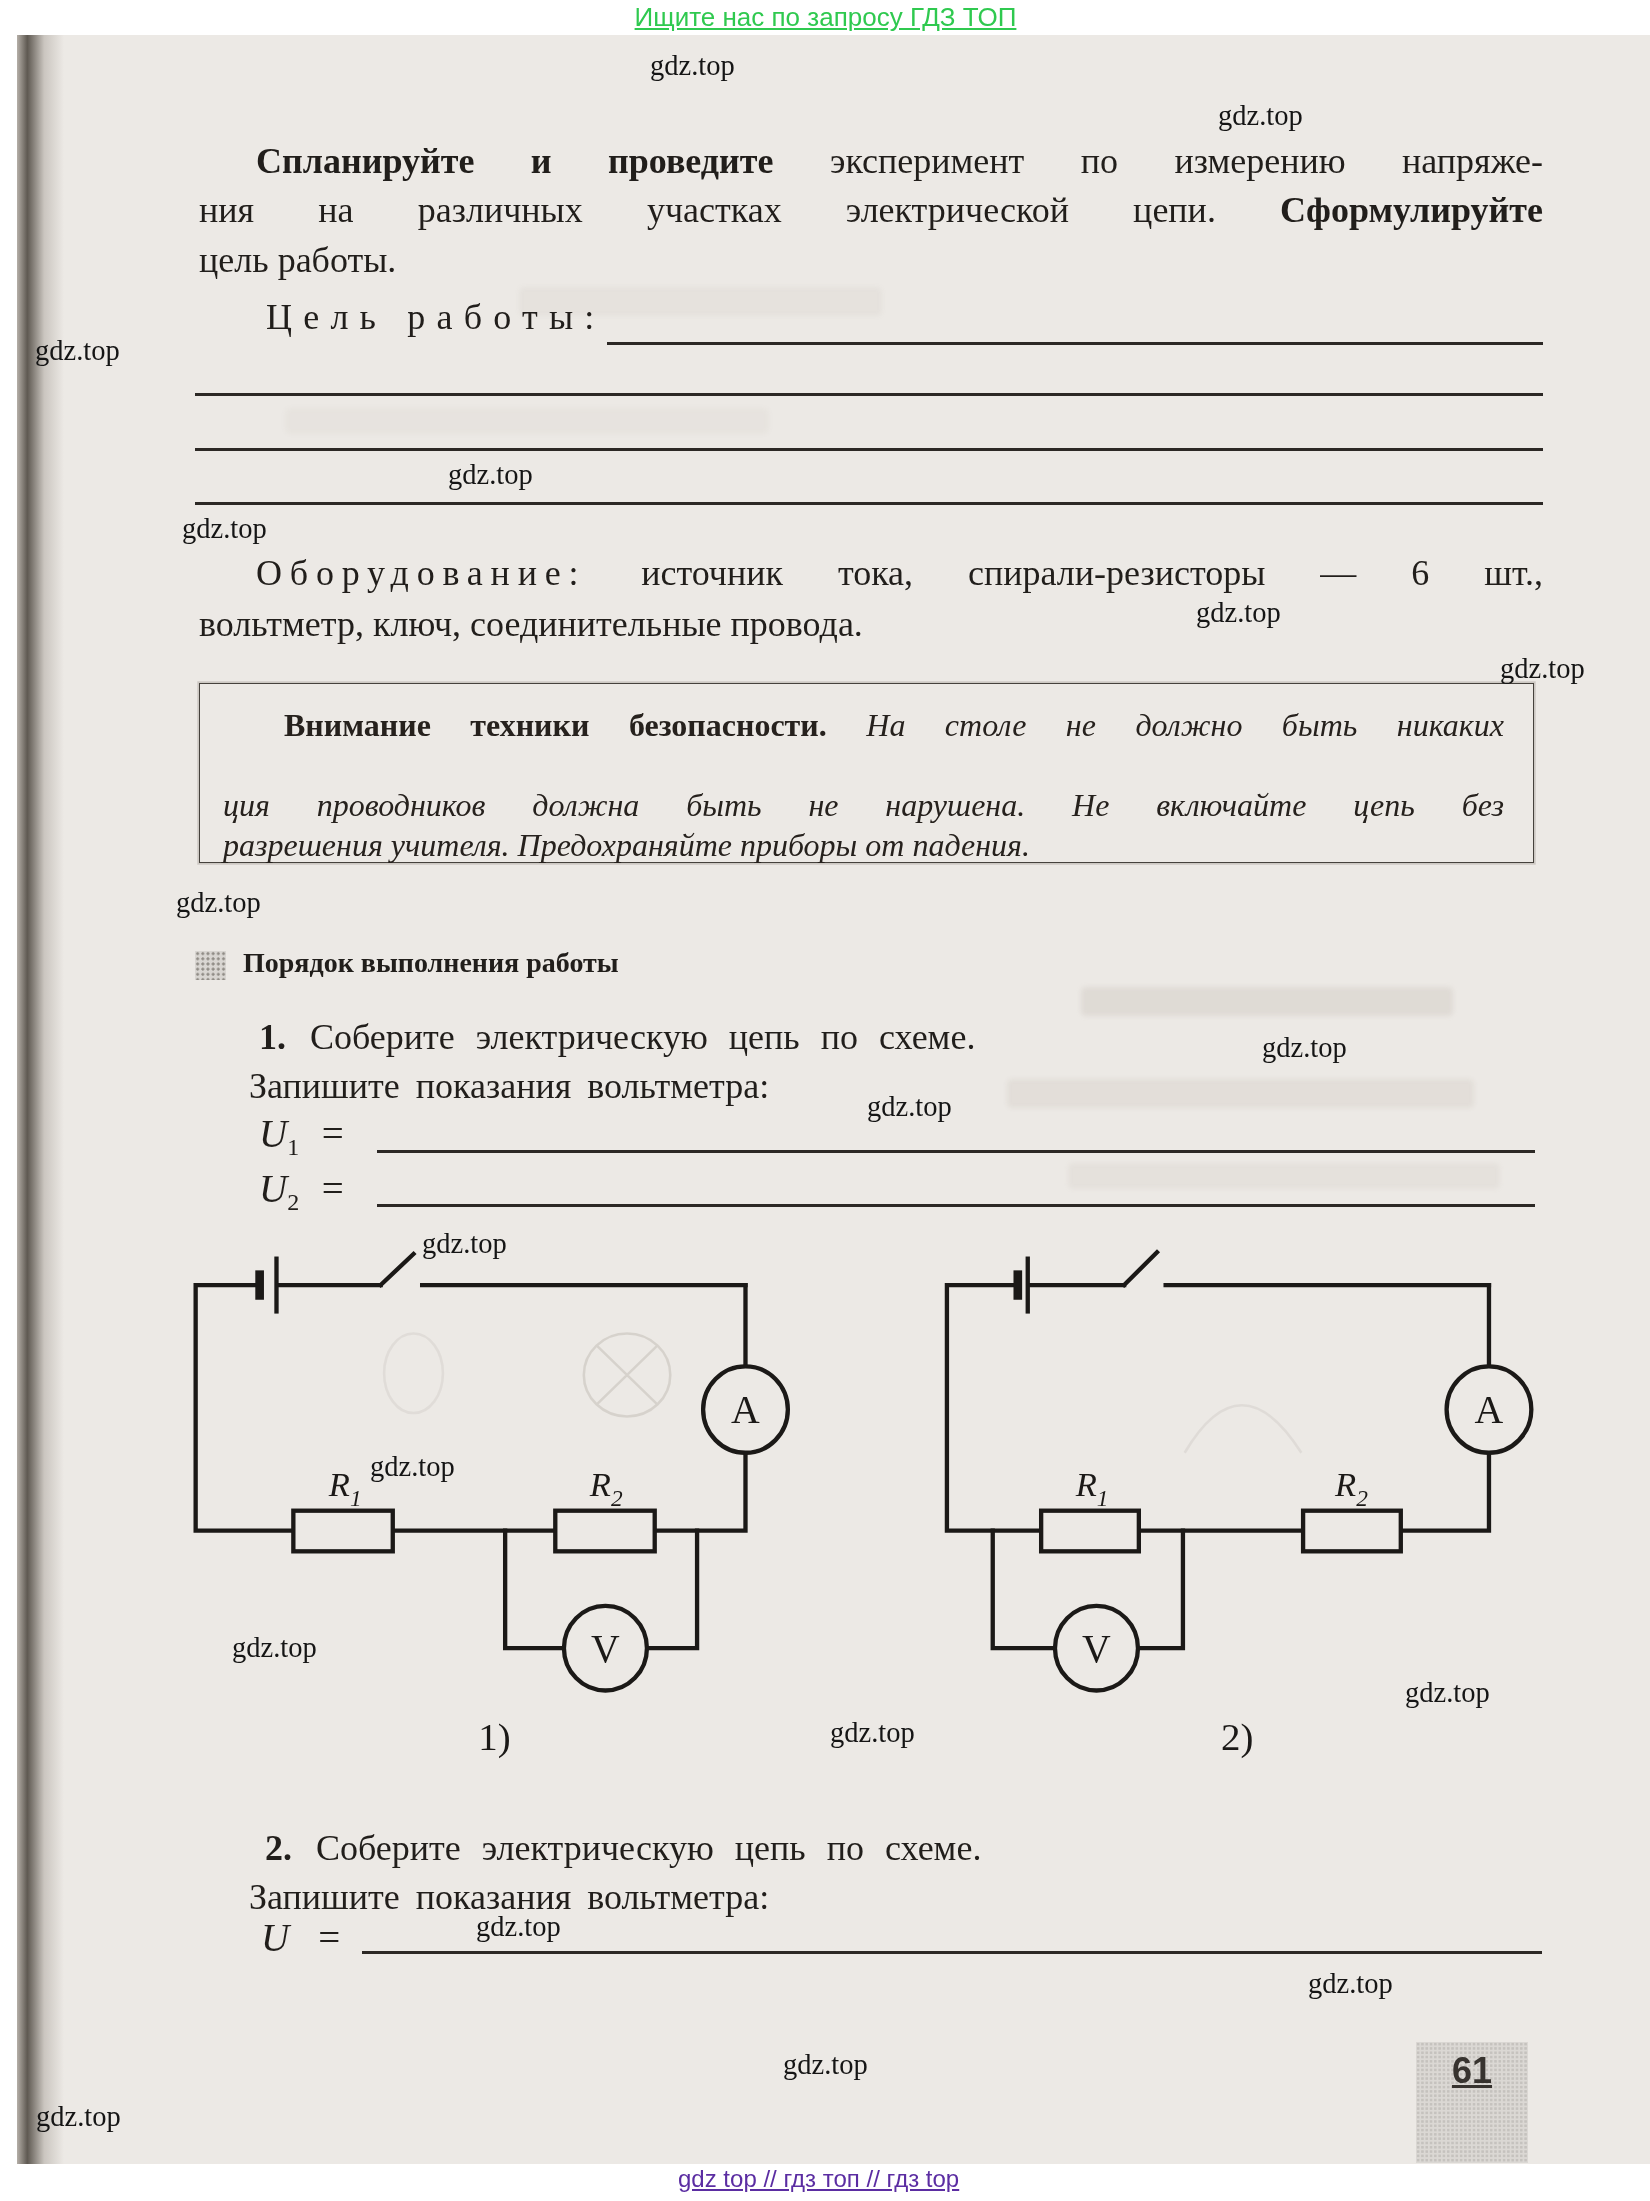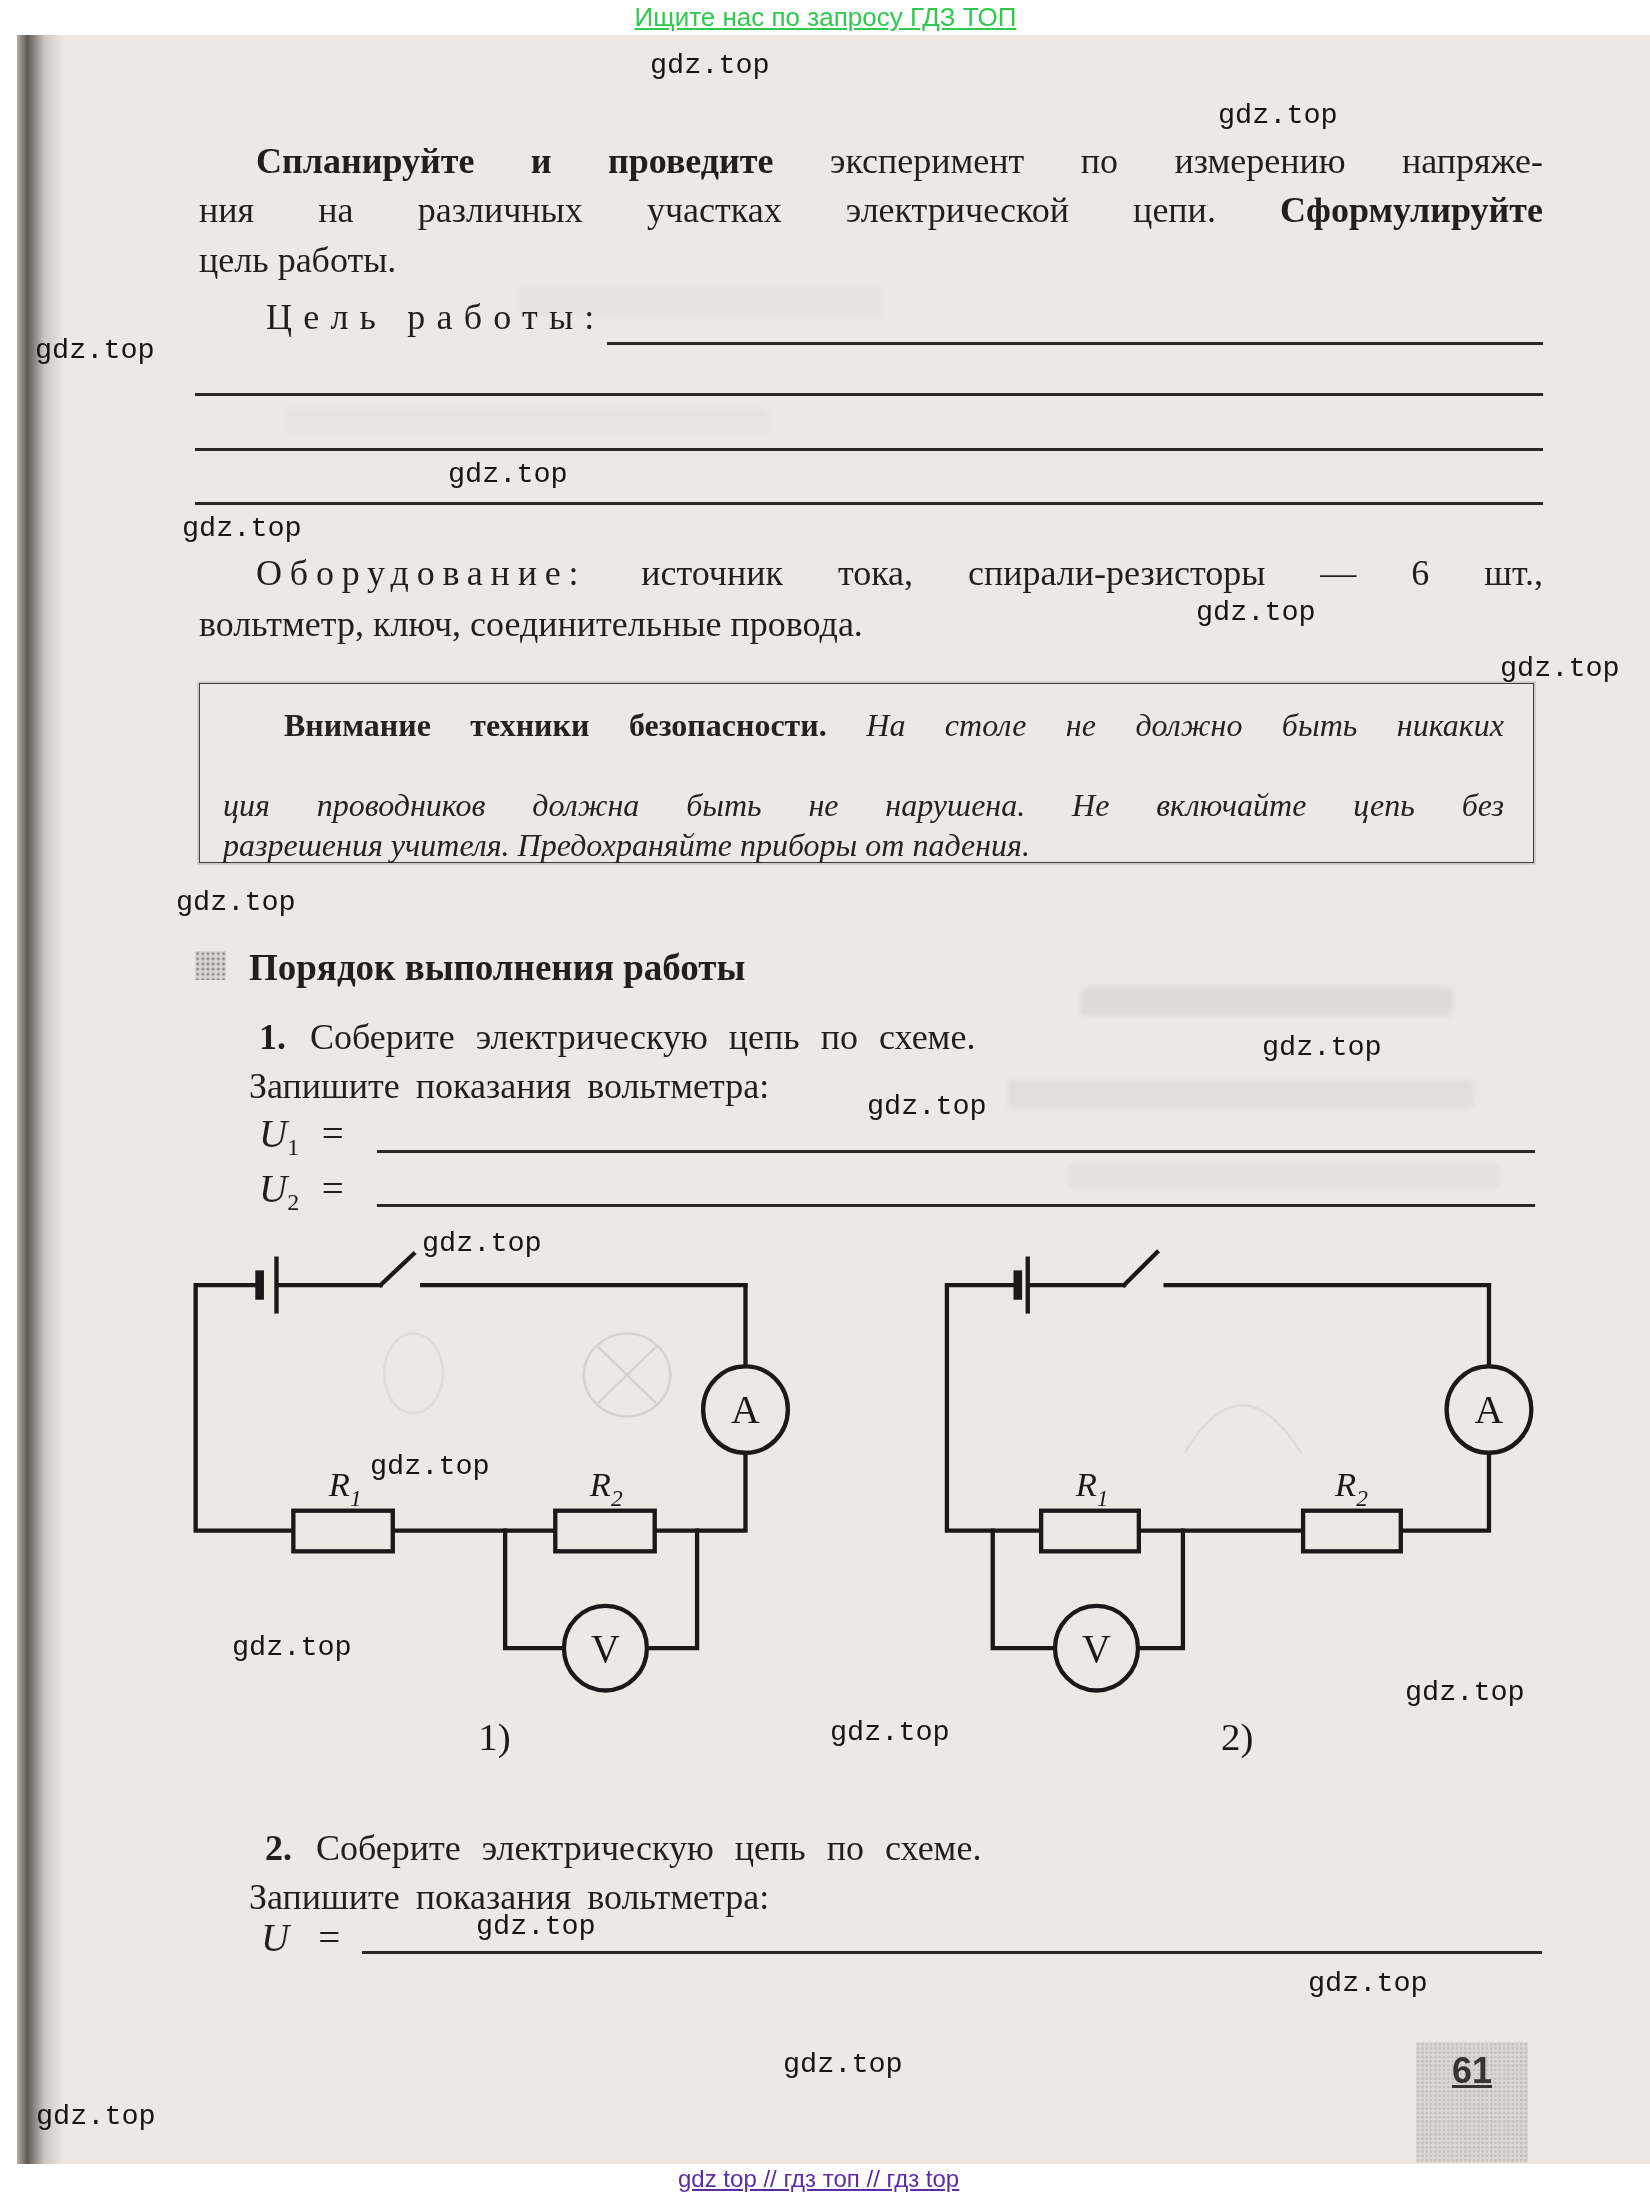--- a/index.html
+++ b/index.html
@@ -8,21 +8,21 @@
   .abs{position:absolute;}
   .nw{white-space:nowrap;line-height:1;}
   .serif{font-family:"Liberation Serif",serif;color:#211e1b;}
   .sans{font-family:"Liberation Sans",sans-serif;text-decoration:underline;}
   
   #paper{left:17.3px;top:35px;width:1633px;height:2129px;background:#ece9e5;}
   #spine{left:17.3px;top:35px;width:47px;height:2129px;
          background:linear-gradient(to right,rgba(136,128,118,.55) 0%,rgba(70,64,56,.85) 22%,
          rgba(140,132,122,.35) 58%,rgba(236,233,229,0) 100%);}
   
-  .wm{position:absolute;font-family:Liberation Mono, monospace;font-size:28.5px;color:#151515;
+  .wm{position:absolute;font-family:Liberation Serif, serif;font-size:28.5px;color:#151515;
       white-space:nowrap;line-height:1;}
   
   .t42{font-size:36px;line-height:1.15;color:#211e1b;}
   .t37{font-size:32px;line-height:1.15;color:#26211d;}
   .jl{text-align:justify;text-align-last:justify;white-space:normal;height:45px;overflow:visible;}
   .b{font-weight:bold;}
   .i{font-style:italic;}
   .rule{position:absolute;height:2.6px;background:#2c2825;}
   .sub{font-size:24px;vertical-align:-7.8px;}
   #safetybox{border:1.7px solid #45413c;box-shadow:0 0 0 1.7px rgba(90,82,72,.22);background:transparent;}
@@ -77,21 +77,21 @@
     <span class="b">Внимание техники безопасности.</span><span class="i"> На столе не должно быть никаких</span>
   </div>
   <div class="abs serif t37 jl" style="left:223px;top:787px;width:1281px;">
     <span class="i">ция проводников должна быть не нарушена. Не включайте цепь без</span>
   </div>
   <div class="abs serif t37 nw" style="left:223px;top:827px;">
     <span class="i">разрешения учителя. Предохраняйте приборы от падения.</span>
   </div>
 
   <div class="abs dotsq" style="left:195px;top:951px;width:31px;height:28.5px;"></div>
-  <div class="abs serif b nw" style="left:249px;top:949px;font-size:37px;font-family:Liberation Serif, serif;">Порядок выполнения работы</div>
+  <div class="abs serif b nw" style="left:243px;top:949px;font-size:28px;font-family:Liberation Serif, serif;">Порядок выполнения работы</div>
 
   <div class="abs serif t42 nw" style="left:259px;top:1017px;">
     <span class="b" style="margin-right:24px;">1.</span><span style="word-spacing:12px;">Соберите электрическую цепь по схеме.</span>
   </div>
   <div class="abs serif t42 nw" style="left:249px;top:1066px;">
     <span style="word-spacing:7px;">Запишите показания вольтметра:</span>
   </div>
 
   <div class="abs serif nw" style="left:259px;top:1114px;font-size:39px;">
     <span class="i">U</span><span class="sub">1</span><span style="margin-left:22.5px;">=</span>

